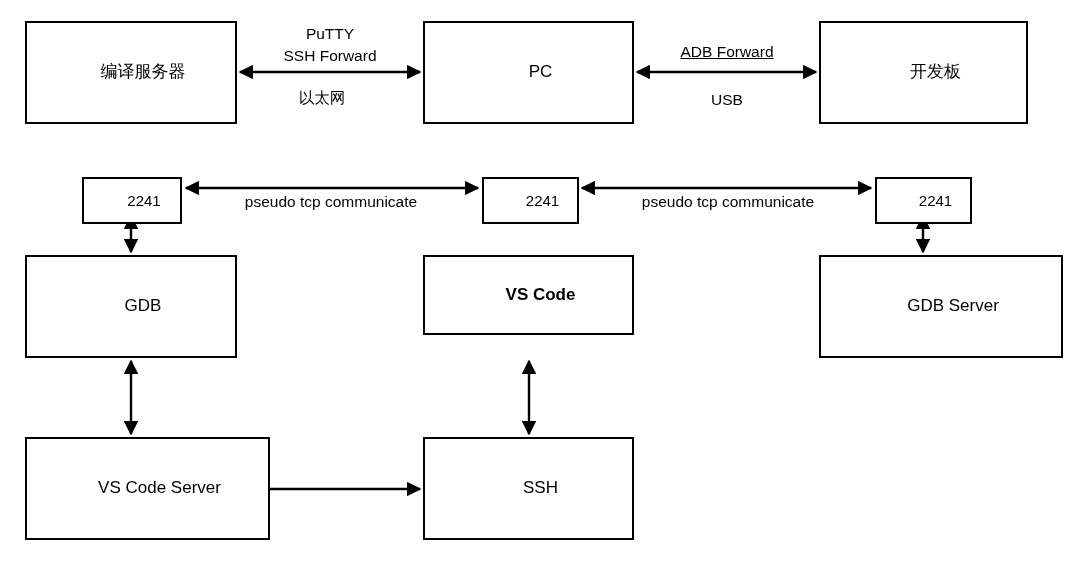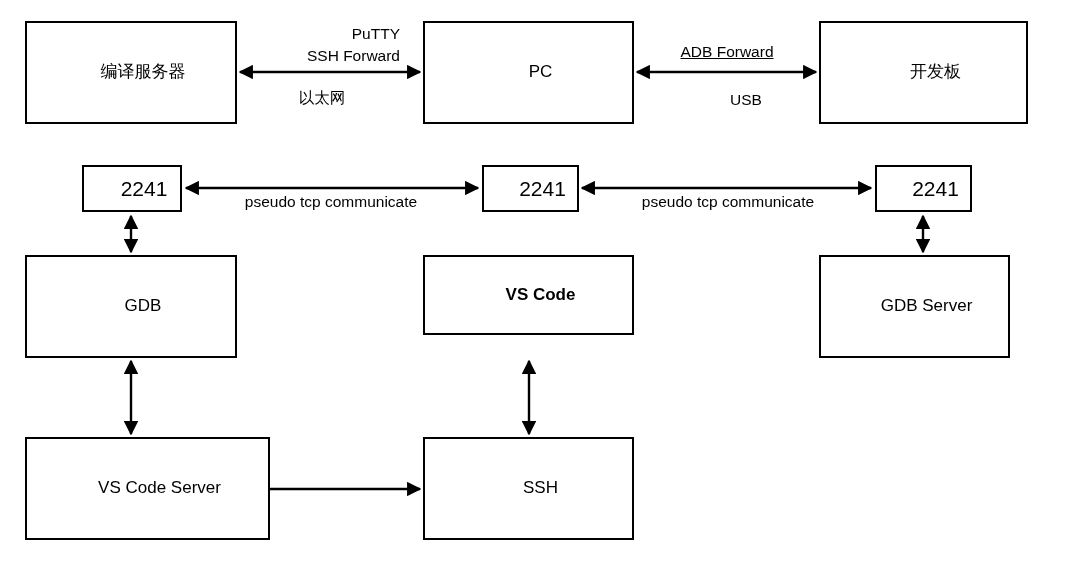--- a/index.html
+++ b/index.html
@@ -34,22 +34,23 @@
     align-items: center;
     justify-content: center;
     color: #000000;
     font-size: 17px;
     line-height: 1.2;
     text-align: center;
     white-space: nowrap;
     padding-left: 24px;
   }
   .node-box.port {
-    font-size: 21px;
+    font-size: 15px;
     border-width: 2px;
+    margin-top: 12px;
   }
   .node-label {
     pointer-events: none;
   }
   .edge-label {
     position: absolute;
     color: #000000;
     font-size: 15.5px;
     line-height: 1.35;
     text-align: center;
@@ -99,28 +100,28 @@
   </div>
 
   <div class="node-box" style="left:423px; top:21px; width:211px; height:103px;">
     <span class="node-label">PC</span>
   </div>
 
   <div class="node-box" style="left:819px; top:21px; width:209px; height:103px;">
     <span class="node-label">开发板</span>
   </div>
 
-  <div class="edge-label multi" style="left:260px; top:23px; width:140px;text-align:right;">
+  <div class="edge-label multi" style="left:260px; top:23px; width:140px;">
     <div>PuTTY</div>
     <div>SSH Forward</div>
   </div>
   <div class="edge-label" style="left:252px; top:88px; width:140px;">以太网</div>
 
   <div class="edge-label" style="left:657px; top:42px; width:140px;text-decoration:underline;">ADB Forward</div>
-  <div class="edge-label" style="left:676px; top:90px; width:140px;">USB</div>
+  <div class="edge-label" style="left:657px; top:90px; width:140px;">USB</div>
 
   <div class="node-box port" style="left:82px; top:165px; width:100px; height:47px;">
     <span class="node-label">2241</span>
   </div>
 
   <div class="node-box port" style="left:482px; top:165px; width:97px; height:47px;">
     <span class="node-label">2241</span>
   </div>
 
   <div class="node-box port" style="left:875px; top:165px; width:97px; height:47px;">
@@ -131,21 +132,21 @@
   <div class="edge-label" style="left:601px; top:192px; width:254px;">pseudo tcp communicate</div>
 
   <div class="node-box" style="left:25px; top:255px; width:212px; height:103px;">
     <span class="node-label">GDB</span>
   </div>
 
   <div class="node-box" style="left:423px; top:255px; width:211px; height:80px;font-weight:bold;">
     <span class="node-label">VS Code</span>
   </div>
 
-  <div class="node-box" style="left:819px; top:255px; width:191px; height:103px;">
+  <div class="node-box" style="left:819px; top:255px; width:244px; height:103px;">
     <span class="node-label">GDB Server</span>
   </div>
 
   <div class="node-box" style="left:25px; top:437px; width:245px; height:103px;">
     <span class="node-label">VS Code Server</span>
   </div>
 
   <div class="node-box" style="left:423px; top:437px; width:211px; height:103px;">
     <span class="node-label">SSH</span>
   </div>

